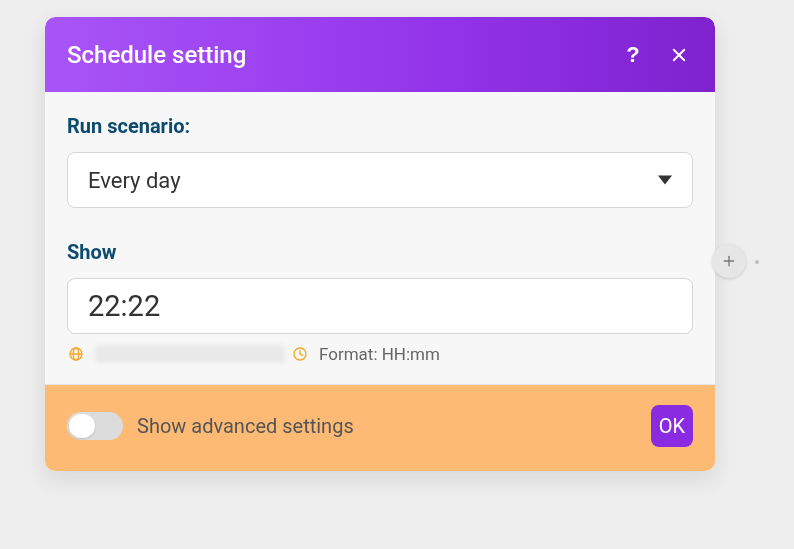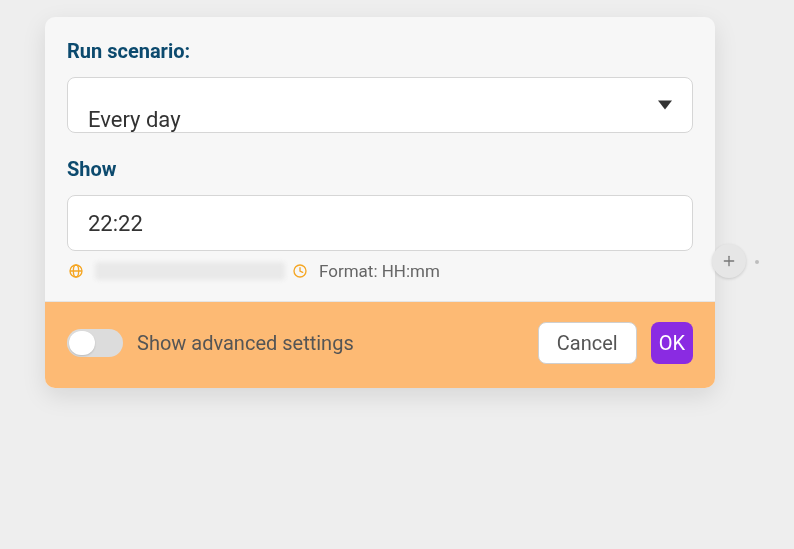--- a/index.html
+++ b/index.html
@@ -65,24 +65,24 @@
     display: block;
   }
   .select {
     position: relative;
     width: 100%;
     height: 56px;
     background: #ffffff;
     border: 1px solid #d6d6d6;
     border-radius: 8px;
     display: flex;
-    align-items: flex-end;
-    padding: 0 20px;
+    align-items: center;
+    padding: 8px 20px;
     cursor: pointer;
-    margin-bottom: 24px;
+    margin-bottom: 32px;
   }
   .select-value {
     font-size: 22px;
     color: #333333;
   }
   .select-caret {
     position: absolute;
     right: 20px;
     top: 50%;
     transform: translateY(-50%);
@@ -90,21 +90,21 @@
     border-left: 7px solid transparent;
     border-right: 7px solid transparent;
     border-top: 9px solid #333333;
   }
   .time-input {
     width: 100%;
     height: 56px;
     background: #ffffff;
     border: 1px solid #d6d6d6;
     border-radius: 8px;
-    font-size: 22px;
+    font-size: 29px;
     color: #333333;
     padding: 0 20px;
     outline: none;
     font-family: inherit;
     margin-bottom: 10px;
   }
   .hints {
     display: flex;
     flex-direction: row;
     gap: 6px;
@@ -234,20 +234,34 @@
     width: 4px;
     height: 4px;
     border-radius: 50%;
     background: #bdbdbd;
   }
 </style>
 </head>
 <body>
 
 <div class="dialog">
+  <div class="dialog-header">
+    <div class="dialog-title">Schedule setting</div>
+    <div class="header-actions">
+      <button class="icon-btn">
+        <span style="font-size:22px;font-weight:600;">?</span>
+      </button>
+      <button class="icon-btn">
+        <svg viewBox="0 0 24 24" fill="none" stroke-width="2.5" stroke-linecap="round">
+          <line x1="5" y1="5" x2="19" y2="19"></line>
+          <line x1="19" y1="5" x2="5" y2="19"></line>
+        </svg>
+      </button>
+    </div>
+  </div>
 
   <div class="dialog-body">
     <label class="field-label">Run scenario:</label>
     <div class="select">
       <span class="select-value">Every day</span>
       <span class="select-caret"></span>
     </div>
 
     <label class="field-label">Show</label>
     <input class="time-input" type="text" value="22:22" style="">
@@ -276,21 +290,20 @@
   </div>
 
   <div class="dialog-footer">
     <div class="footer-left">
       <button class="toggle">
         <span class="toggle-thumb"></span>
       </button>
       <span class="toggle-label">Show advanced settings</span>
     </div>
     <div class="footer-actions">
-      <button class="btn btn-cancel">Cancel</button>
       <button class="btn btn-ok">OK</button>
     </div>
   </div>
 </div>
 
 <div class="edge-tail"></div>
 <div class="edge-bubble">
   <svg viewBox="0 0 24 24" fill="none" stroke-width="2" stroke-linecap="round">
     <line x1="12" y1="5" x2="12" y2="19"></line>
     <line x1="5" y1="12" x2="19" y2="12"></line>

